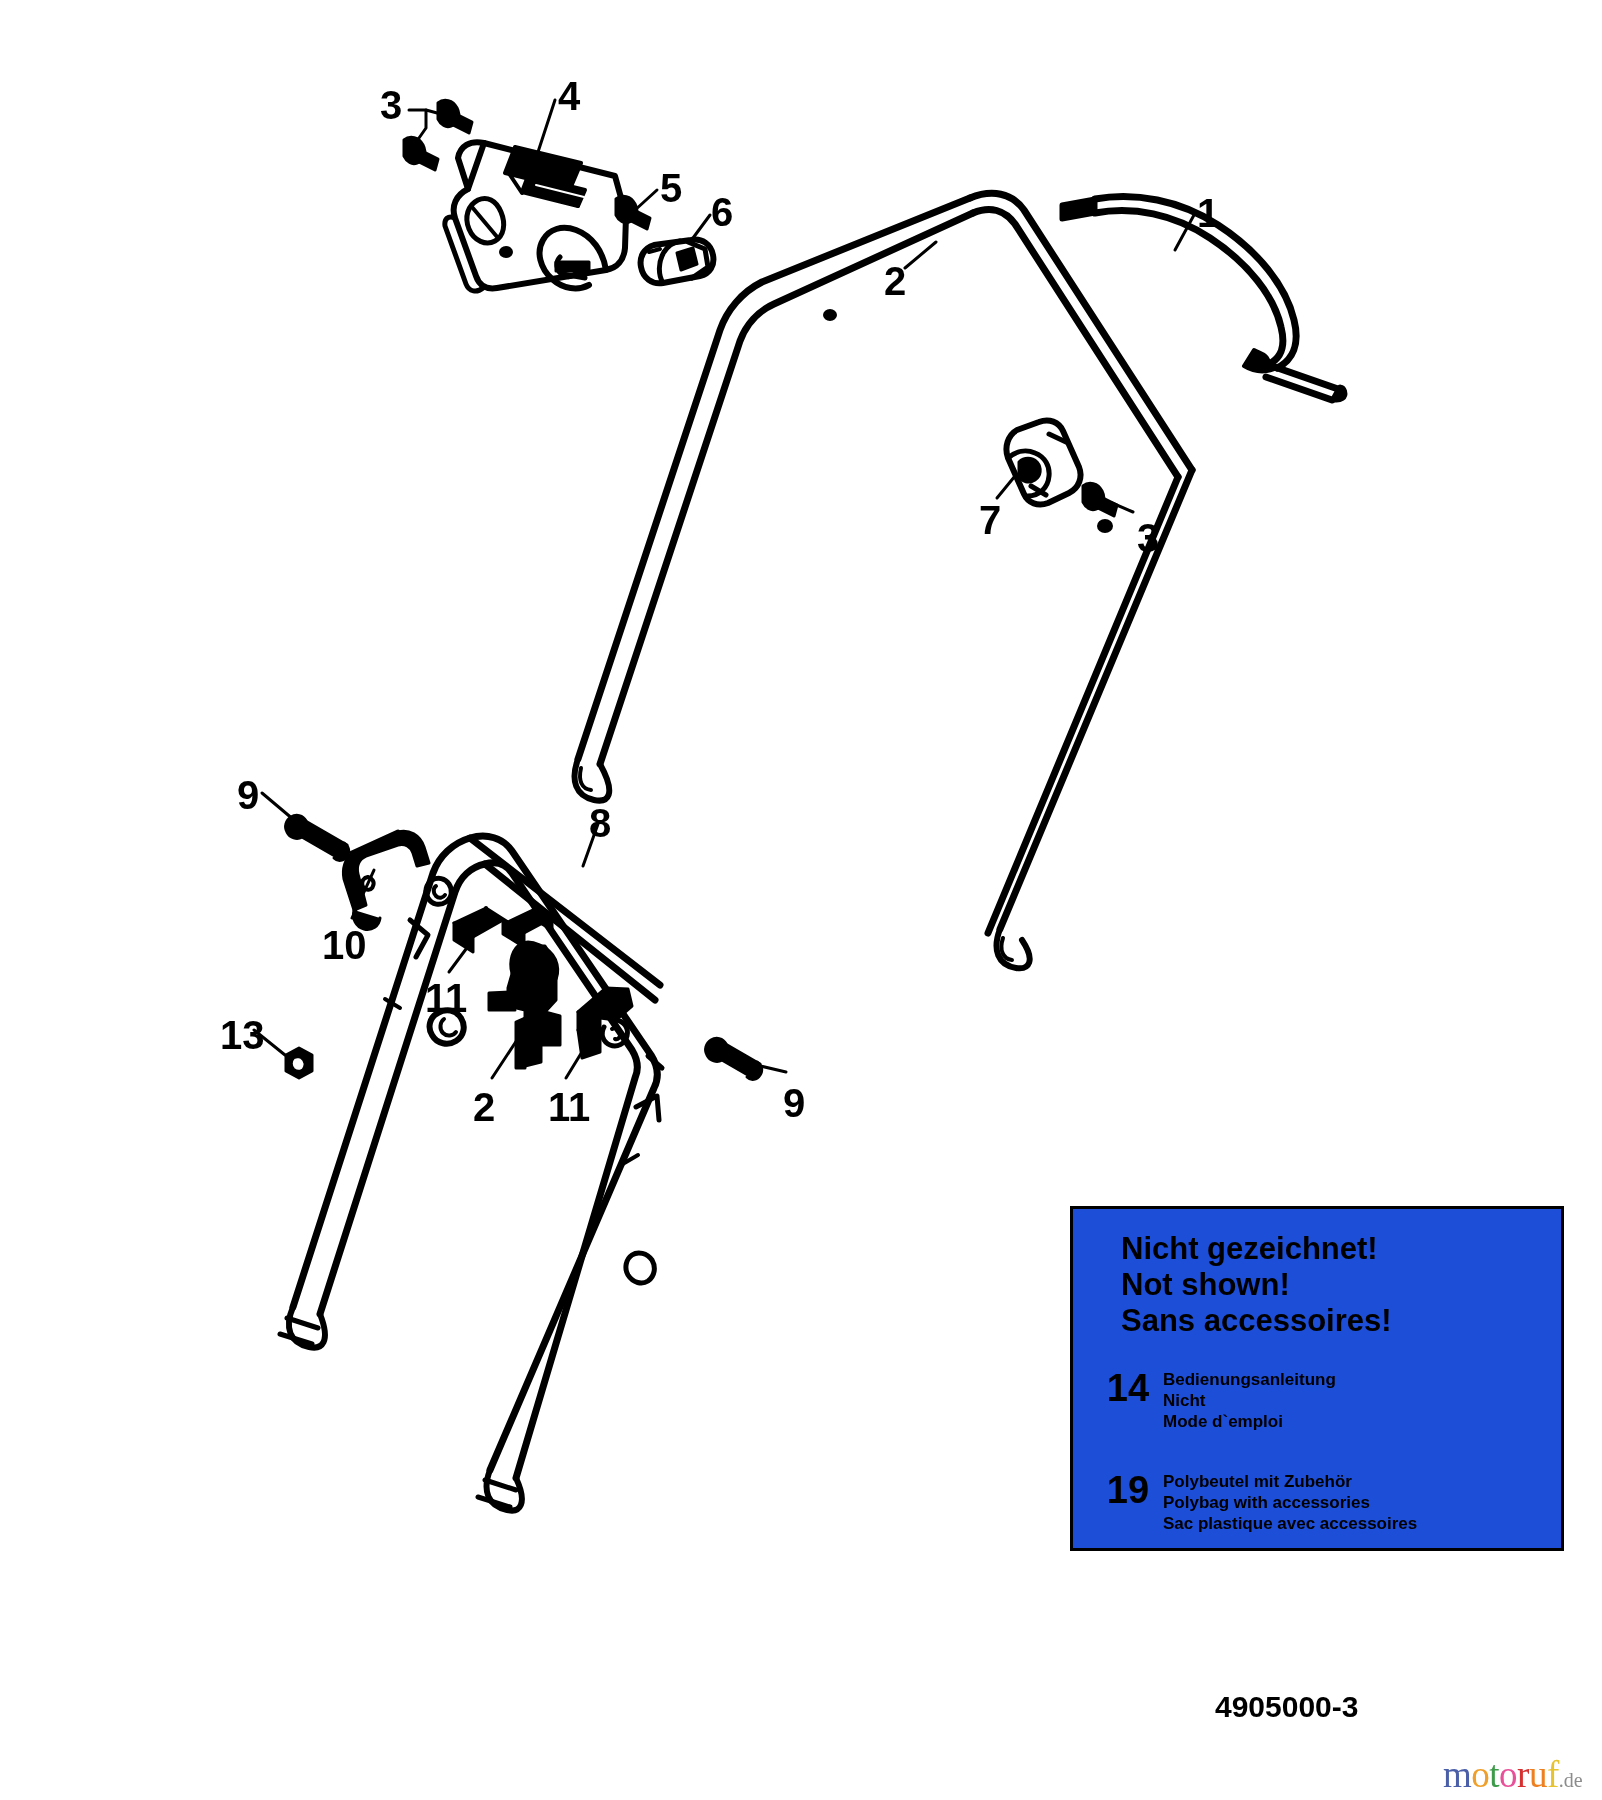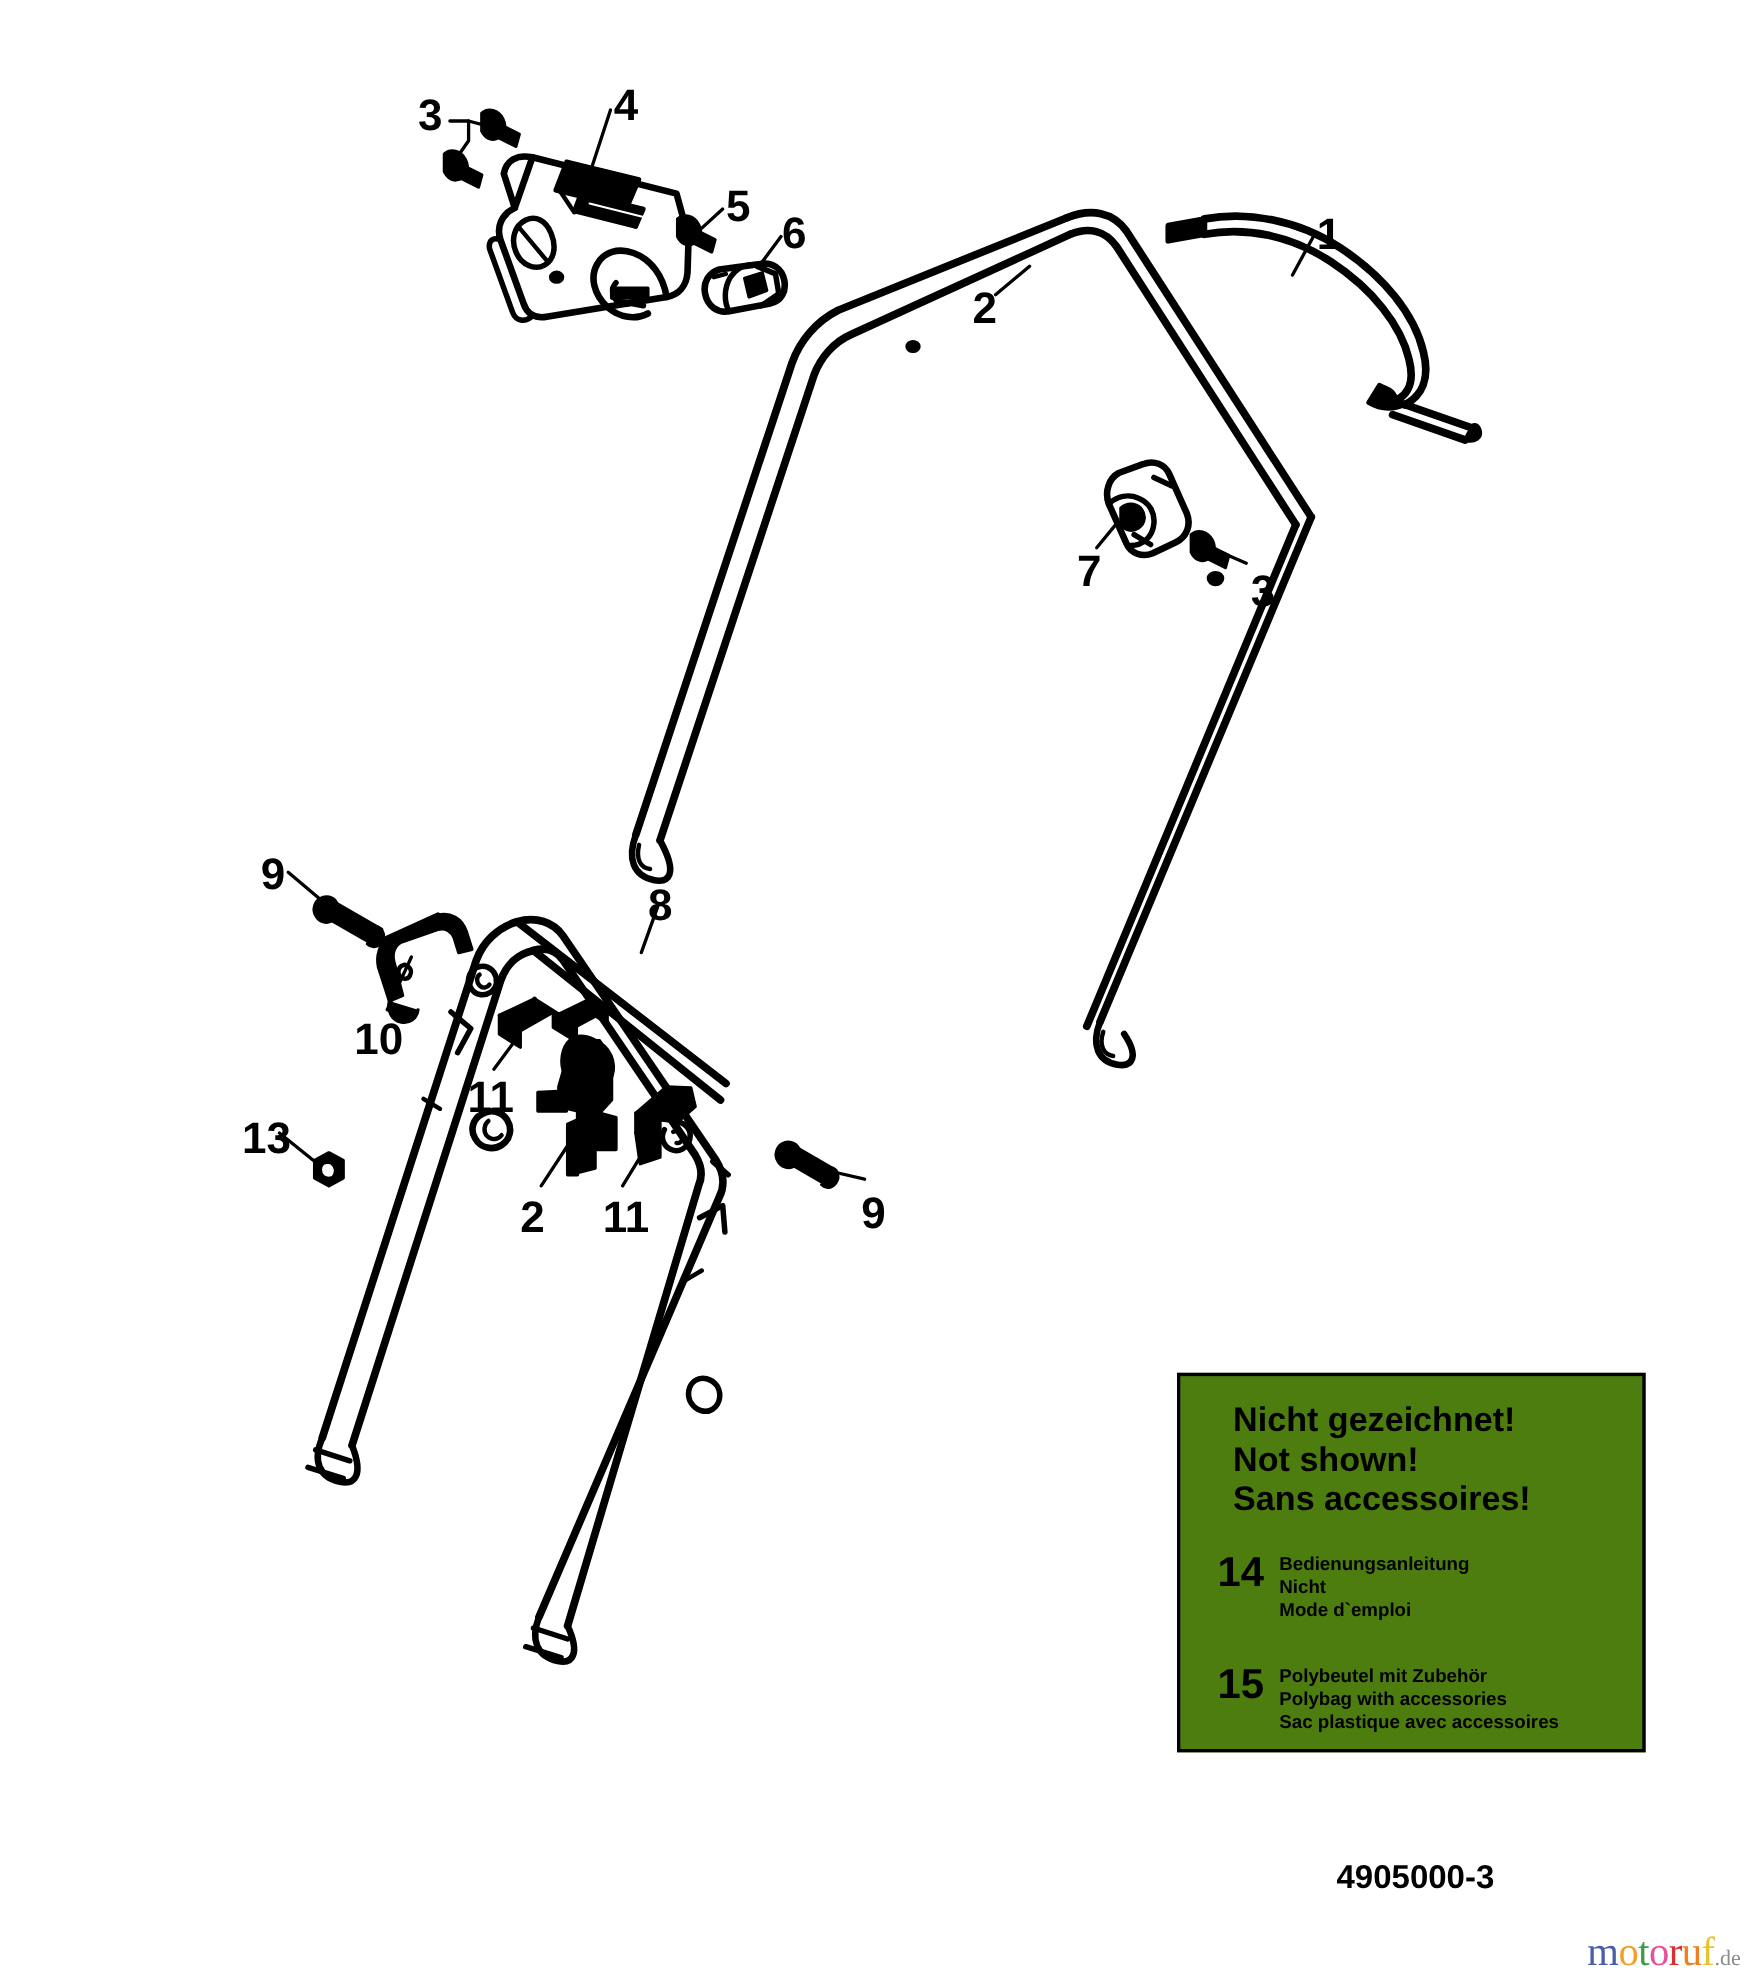--- a/index.html
+++ b/index.html
@@ -36,25 +36,25 @@
     line-height: 1;
     color: #000000;
     white-space: nowrap;
     user-select: none;
   }
 
   
   #info-box {
     position: absolute;
     left: 1070px;
-    top: 1248px;
-    width: 426px;
+    top: 1206px;
+    width: 494px;
     height: 345px;
     border: 3px solid #000000;
-    background: #4d7c0f;
+    background: #1d4ed8;
     box-sizing: border-box;
   }
   #info-heading {
     position: absolute;
     left: 48px;
     top: 22px;
     width: 340px;
   }
   #info-heading div {
     font-family: "Liberation Sans", sans-serif;
@@ -395,21 +395,21 @@
     <div class="info-row" id="info-row-14">
       <div class="info-num">14</div>
       <div class="info-lines">
         <div>Bedienungsanleitung</div>
         <div>Nicht</div>
         <div>Mode d`emploi</div>
       </div>
     </div>
 
     <div class="info-row" id="info-row-15">
-      <div class="info-num">15</div>
+      <div class="info-num">19</div>
       <div class="info-lines">
         <div>Polybeutel mit Zubehör</div>
         <div>Polybag with accessories</div>
         <div>Sac plastique avec accessoires</div>
       </div>
     </div>
 
   </div>
 
   <div id="part-number">4905000-3</div>

